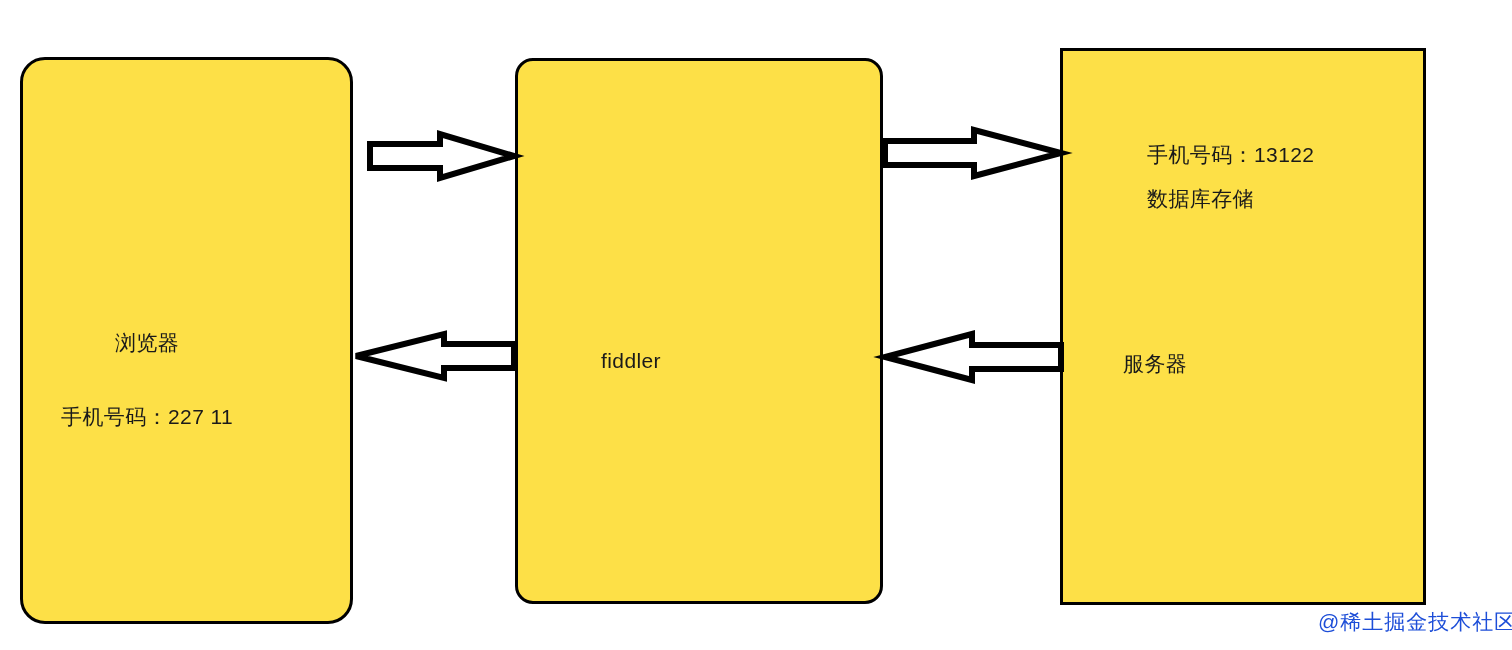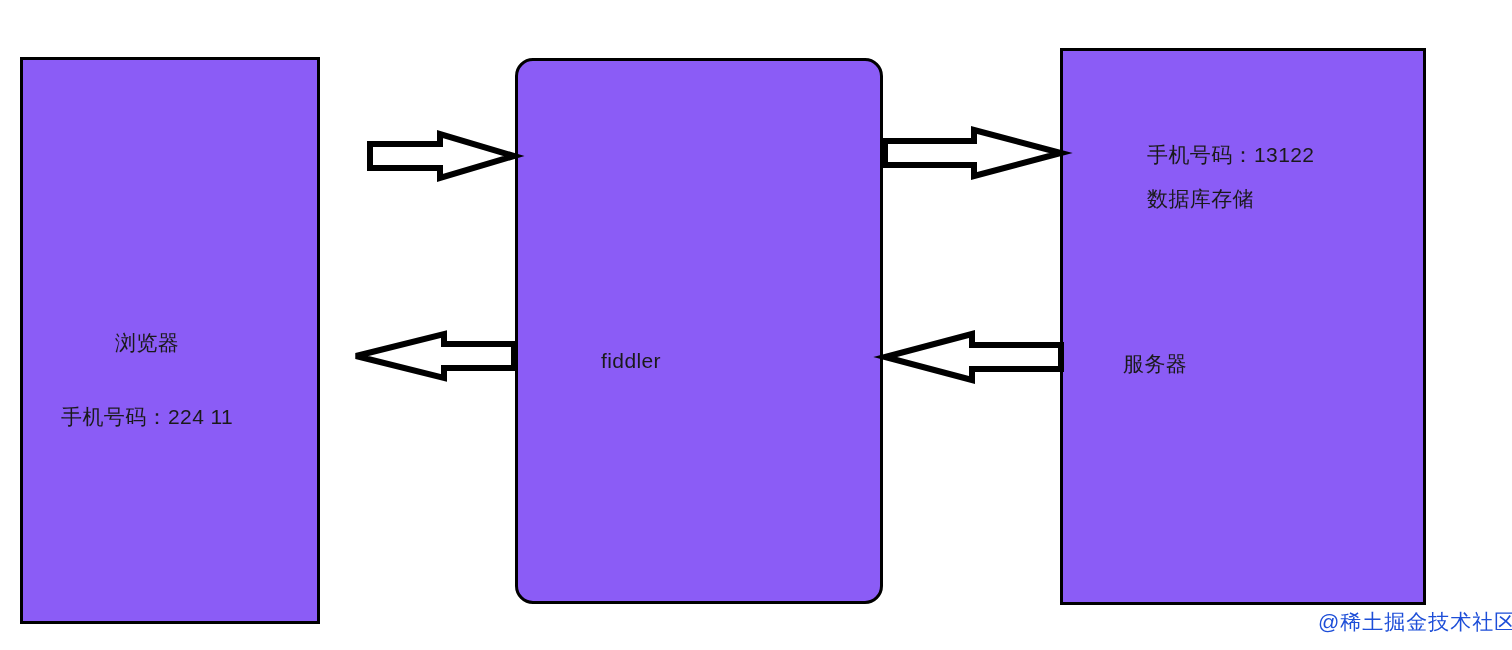--- a/index.html
+++ b/index.html
@@ -21,32 +21,33 @@
     left: 0;
     top: 0;
     width: 1512px;
     height: 650px;
   }
 
   
   .node {
     position: absolute;
     box-sizing: border-box;
-    background: #8b5cf6;
+    background: #fde047;
     border: 3px solid #000000;
     padding-left: 40px;
   }
   .node.square { border-radius: 0; }
   .node.rounded { border-radius: 18px; }
 
   #node-browser {
     left: 20px;
     top: 57px;
-    width: 300px;
+    width: 333px;
     height: 567px;
+    border-radius: 25px;
   }
   #node-fiddler {
     left: 515px;
     top: 58px;
     width: 368px;
     height: 546px;
   }
   #node-server {
     left: 1060px;
     top: 48px;
@@ -103,21 +104,21 @@
     user-select: none;
   }
 </style>
 </head>
 <body>
 
 <div id="canvas">
 
   <div class="node square" id="node-browser">
     <div class="node-text browser-title">浏览器</div>
-    <div class="node-text browser-phone">手机号码：224 11</div>
+    <div class="node-text browser-phone">手机号码：227 11</div>
   </div>
 
   <div class="node rounded" id="node-fiddler">
     <div class="node-text fiddler-title">fiddler</div>
   </div>
 
   <div class="node square" id="node-server">
     <div class="node-text server-phone">手机号码：13122</div>
     <div class="node-text server-db">数据库存储</div>
     <div class="node-text server-title">服务器</div>

